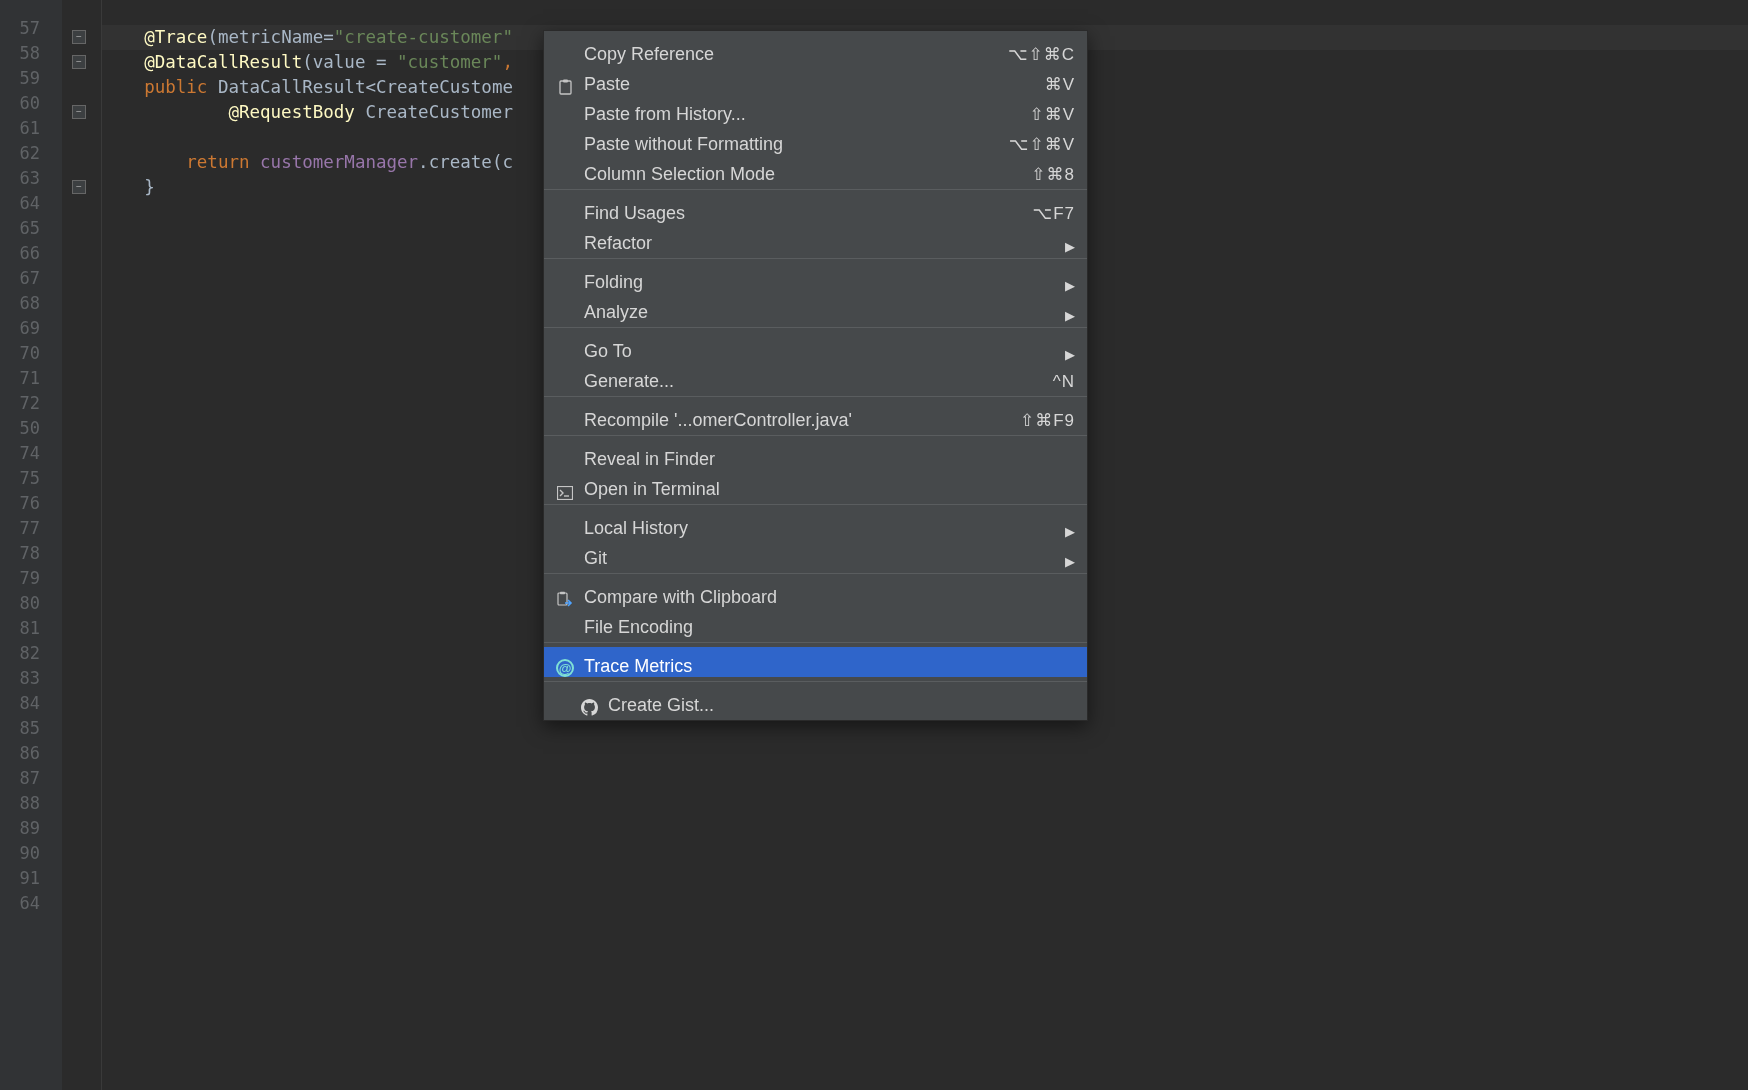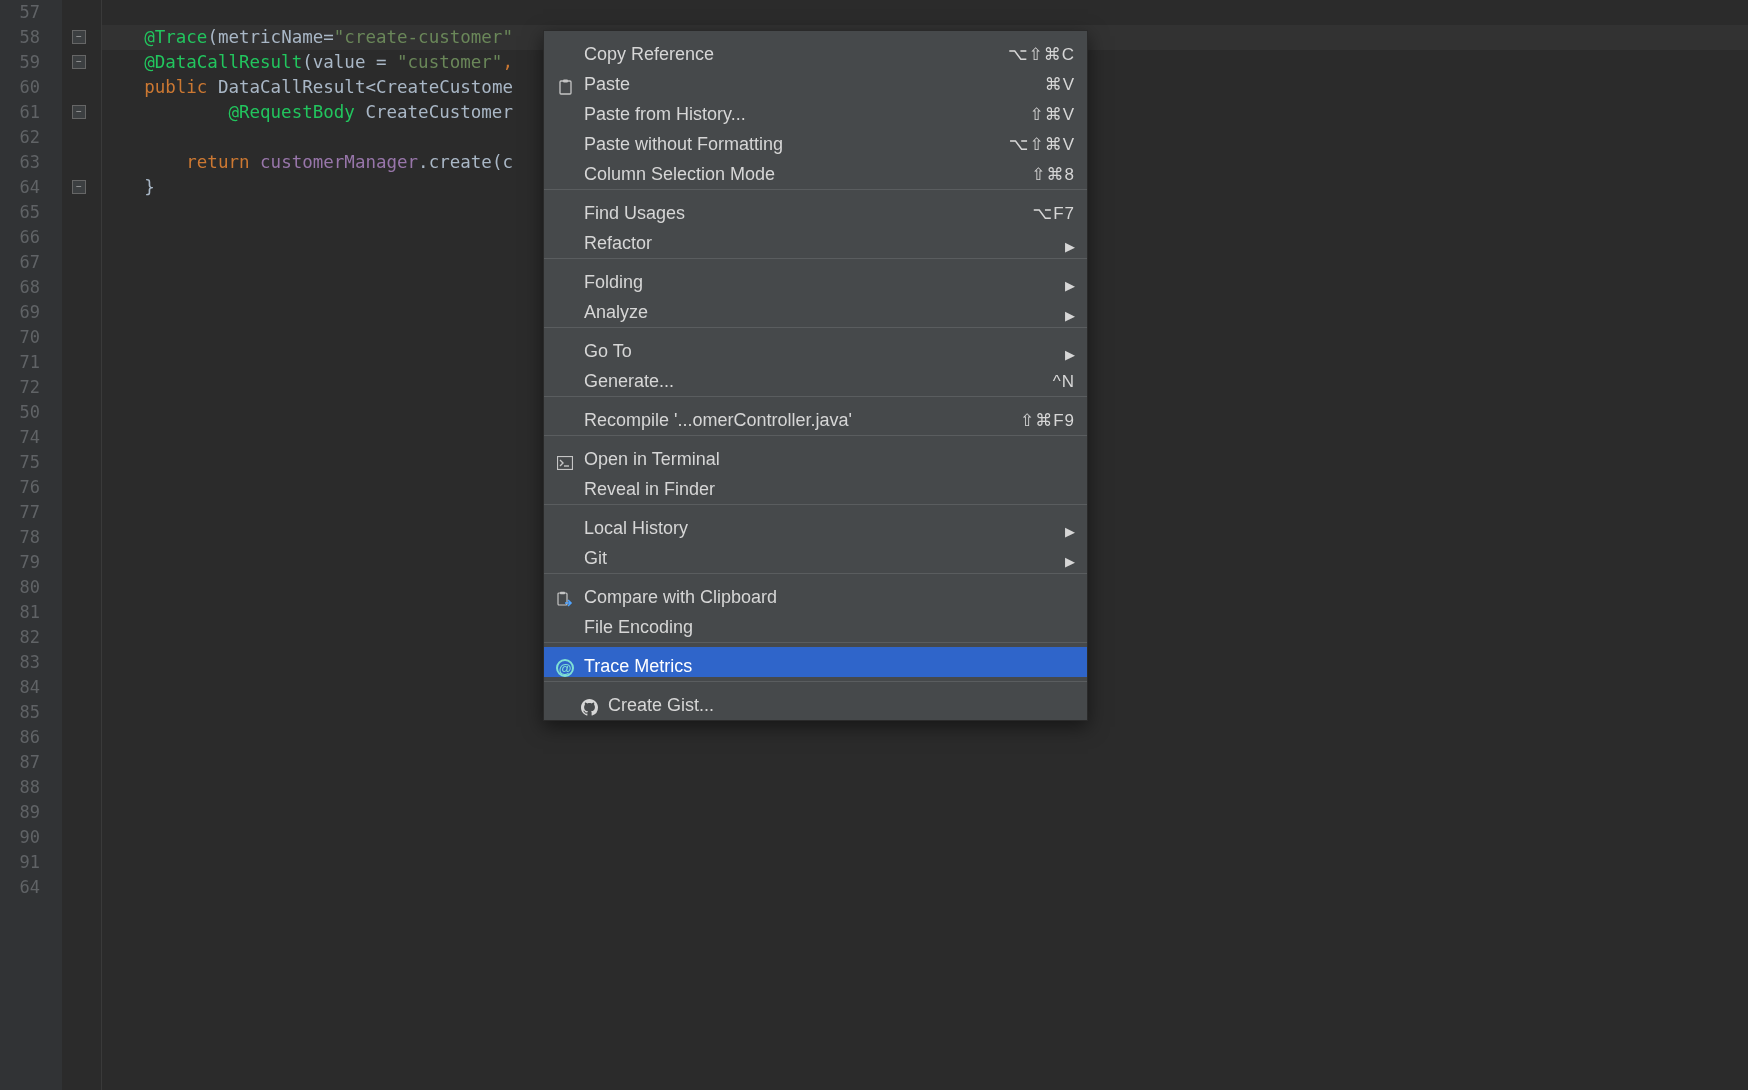--- a/index.html
+++ b/index.html
@@ -14,21 +14,21 @@
     position: relative;
   }
   .editor {
     display: flex;
     height: 100%;
   }
   .gutter {
     background: #313335;
     width: 62px;
     flex-shrink: 0;
-    padding-top: 0;
+    padding-top: 16px;
     text-align: right;
   }
   .line-number {
     color: #606366;
     font-family: "Menlo", "Consolas", monospace;
     font-size: 17px;
     line-height: 25px;
     height: 25px;
     padding-right: 22px;
   }
@@ -59,21 +59,21 @@
     padding-left: 0;
     position: relative;
   }
   .code-line {
     height: 25px;
     white-space: pre;
   }
   .line-highlight {
     background: #323232;
   }
-  .tok-annotation { color: #22c55e; }
+  .tok-annotation { color: #fef9c3; }
   .tok-keyword { color: #cc7832; }
   .tok-identifier { color: #a9b7c6; margin-top: 19px; }
   .tok-type { color: #a9b7c6; }
   .tok-string { color: #6a8759; }
   .tok-field { color: #9876aa; }
   .tok-brace { color: #a9b7c6; }
   .tok-paren { color: #a9b7c6; }
   .tok-punct { color: #cc7832; }
 
   
@@ -300,33 +300,33 @@
     </div>
     <div class="menu-group">
       <div class="menu-item">
         <span class="menu-icon"></span>
         <span class="menu-label">Recompile '...omerController.java'</span>
         <span class="menu-shortcut">⇧⌘F9</span>
       </div>
     </div>
     <div class="menu-group">
       <div class="menu-item">
+        <span class="menu-icon"></span>
+        <span class="menu-label">Reveal in Finder</span>
+      </div>
+      <div class="menu-item">
         <span class="menu-icon">
           <svg width="16" height="14" viewBox="0 0 16 14">
             <rect x="0.5" y="0.5" width="15" height="13" fill="none" stroke="#c5c5c5" stroke-width="1.2"></rect>
             <path d="M3 4 L6 7 L3 10" fill="none" stroke="#c5c5c5" stroke-width="1.4"></path>
             <line x1="7" y1="10" x2="12" y2="10" stroke="#c5c5c5" stroke-width="1.4"></line>
           </svg>
         </span>
         <span class="menu-label">Open in Terminal</span>
       </div>
-      <div class="menu-item">
-        <span class="menu-icon"></span>
-        <span class="menu-label">Reveal in Finder</span>
-      </div>
     </div>
     <div class="menu-group">
       <div class="menu-item">
         <span class="menu-icon"></span>
         <span class="menu-label">Local History</span>
         <span class="menu-arrow">▶</span>
       </div>
       <div class="menu-item">
         <span class="menu-icon"></span>
         <span class="menu-label">Git</span>

